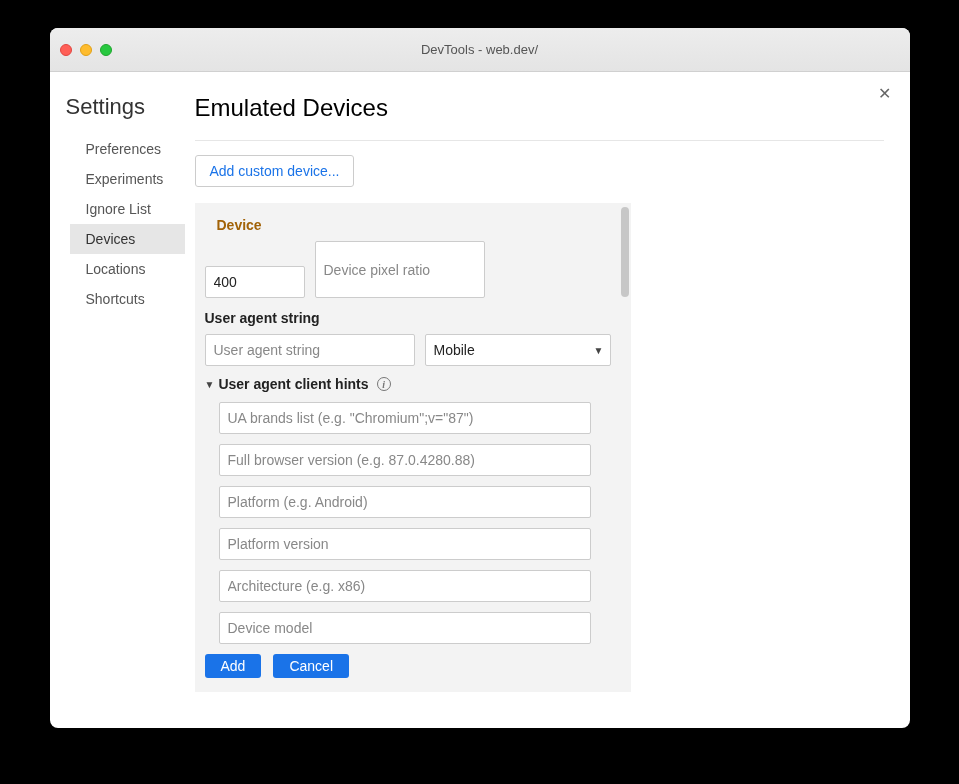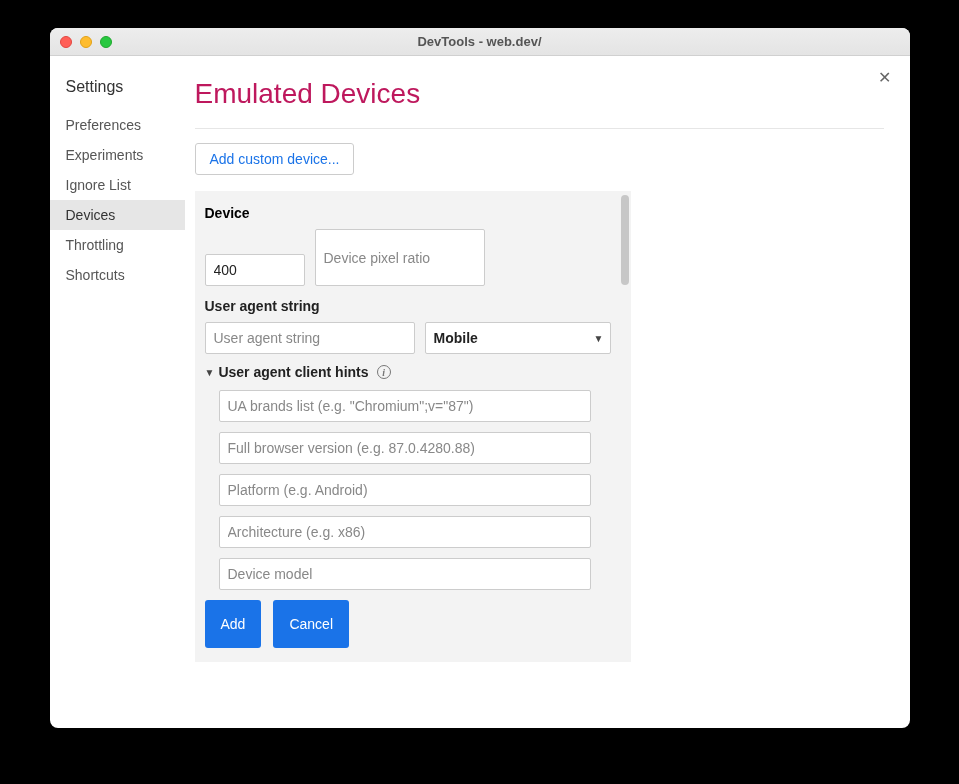--- a/index.html
+++ b/index.html
@@ -25,27 +25,26 @@
     height: 700px;
     background: #fff;
     border-radius: 8px;
     margin-top: 28px;
     box-shadow: 0 25px 60px rgba(0,0,0,0.55), 0 0 0 1px rgba(0,0,0,0.1);
     display: flex;
     flex-direction: column;
     overflow: hidden;
   }
   .titlebar {
-    height: 28px;
+    height: 44px;
     background: linear-gradient(#ededed,#e4e4e4);
     border-bottom: 1px solid #d0d0d0;
     display: flex;
     align-items: center;
     position: relative;
-    font-weight: bold;
   }
   .traffic {
     display: flex;
     gap: 8px;
     padding-left: 10px;
   }
   .tl { width: 12px; height: 12px; border-radius: 50%; }
   .tl.red { background:#ff5f57; border:0.5px solid #e24640;}
   .tl.yel { background:#febc2e; border:0.5px solid #e1a117;}
   .tl.grn { background:#28c840; border:0.5px solid #1fa72e;}
@@ -61,47 +60,48 @@
   .close-x {
     position:absolute; top:12px; right:18px;
     font-size:16px; color:#666; cursor:pointer;
   }
   .sidebar {
     width: 135px;
     flex-shrink: 0;
     padding-top: 22px;
   }
   .sidebar h1 {
-    font-size: 16px;
+    font-size: 22px;
     font-weight: 400;
     margin: 0 0 14px 16px;
     color:#333;
   }
   .nav-item {
     font-size: 14px;
     color: #555;
     padding: 7px 0 7px 16px;
     cursor: pointer;
+    margin-left: 20px;
   }
   .nav-item.active {
     background:#e6e6e6;
     color:#333;
   }
   .main {
     flex:1;
     padding: 22px 26px 0 10px;
     display:flex;
     flex-direction:column;
     min-width:0;
   }
   .main h2 {
-    font-size: 28px;
+    font-size: 24px;
     font-weight: 400;
     margin: 0 0 18px 0;
-    color:#be185d;
+    color:#000000;
   }
   .hr { border-top:1px solid #e6e6e6; margin-bottom:14px;}
   .btn-outline {
     display:inline-block;
     border:1px solid #ccc;
     border-radius:3px;
     background:#fff;
     color:#1a73e8;
     font-size:14px;
     padding:7px 14px;
@@ -122,22 +122,22 @@
   }
   .scrollbar::before{
     content:"";
     position:absolute;
     top:4px; left:2px;
     width:8px; height:90px;
     background:#c7c7c7;
     border-radius:4px;
   }
   .section-label {
-    font-size:14px; font-weight:600; color:#000000;
-    margin: 4px 0 8px 0;
+    font-size:14px; font-weight:600; color:#a16207;
+    margin: 4px 0 8px 12px;
   }
   .sub-label {
     font-size:14px; font-weight:600; color:#222;
     margin: 12px 0 8px 0;
   }
   input[type=text], .select {
     background:#fff;
     border:1px solid #ccc;
     border-radius:2px;
     font-size:14px;
@@ -150,42 +150,41 @@
   .input-sm { width: 100px; margin-top: 25px;}
   .input-md { width: 170px;}
   .input-ua { width: 210px;}
   .select {
     flex:1;
     display:flex;
     align-items:center;
     justify-content:space-between;
     cursor:pointer;
     padding-right:6px;
-    font-weight:bold;
   }
   .hints-header {
     display:flex; align-items:center; gap:4px;
     font-size:14px; font-weight:600; color:#222;
     margin: 6px 0 10px 0;
     cursor:pointer;
   }
   .tri { font-size:10px; color:#444;}
   .info {
     width:14px;height:14px;border:1.3px solid #777;border-radius:50%;
     display:inline-flex;align-items:center;justify-content:center;
     font-size:10px;color:#777; margin-left:4px;
     font-style:italic; font-family: Georgia, serif;
   }
   .hint-row { margin:0 0 10px 14px;}
   .hint-row input { width: 372px;}
   .actions { display:flex; gap:12px; margin-top:4px;}
   .btn-primary {
     background:#1a73e8; color:#fff;
     border:none; border-radius:3px;
-    font-size:14px; padding:16px 16px; cursor:pointer;
+    font-size:14px; padding:4px 16px; cursor:pointer;
   }
   .caret{ font-size:10px;color:#444;}
 </style>
 </head>
 <body>
 
 <div class="shadow-wrap">
   <div class="window">
     <div class="titlebar">
       <div class="traffic">
@@ -198,21 +197,21 @@
 
     <div class="content">
       <div class="close-x">✕</div>
 
       <div class="sidebar">
         <h1>Settings</h1>
         <div class="nav-item">Preferences</div>
         <div class="nav-item">Experiments</div>
         <div class="nav-item">Ignore List</div>
         <div class="nav-item active">Devices</div>
-        <div class="nav-item">Throttling</div>
+        <div class="nav-item">Locations</div>
         <div class="nav-item">Shortcuts</div>
       </div>
 
       <div class="main">
         <h2>Emulated Devices</h2>
         <div class="hr"></div>
         <div>
           <button class="btn-outline">Add custom device...</button>
         </div>
 
@@ -235,20 +234,21 @@
 
             <div class="hints-header">
               <span class="tri">▼</span>
               <span>User agent client hints</span>
               <span class="info">i</span>
             </div>
 
             <div class="hint-row"><input type="text" placeholder="UA brands list (e.g. &quot;Chromium&quot;;v=&quot;87&quot;)" style=""></div>
             <div class="hint-row"><input type="text" placeholder="Full browser version (e.g. 87.0.4280.88)" style=""></div>
             <div class="hint-row"><input type="text" placeholder="Platform (e.g. Android)" style=""></div>
+            <div class="hint-row"><input type="text" placeholder="Platform version" style=""></div>
             <div class="hint-row"><input type="text" placeholder="Architecture (e.g. x86)" style=""></div>
             <div class="hint-row"><input type="text" placeholder="Device model" style=""></div>
 
             <div class="actions">
               <button class="btn-primary">Add</button>
               <button class="btn-primary">Cancel</button>
             </div>
           </div>
           <div class="scrollbar"></div>
         </div>

